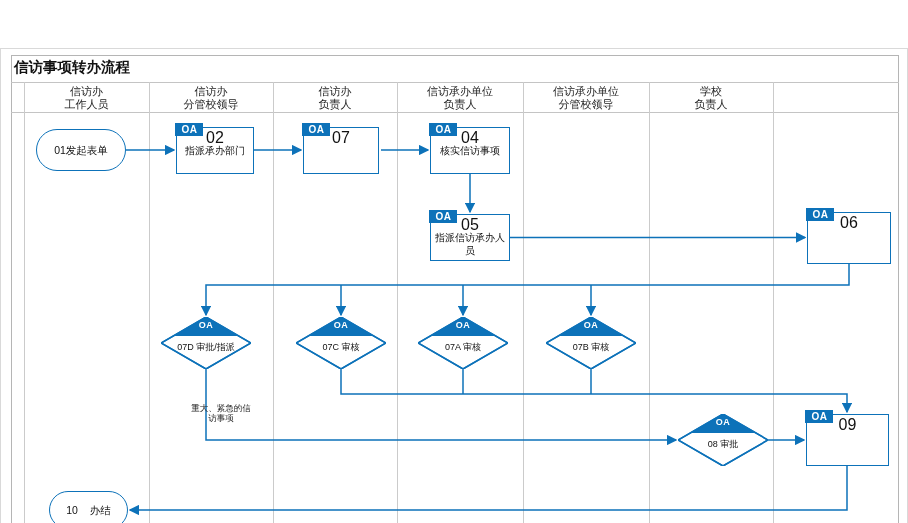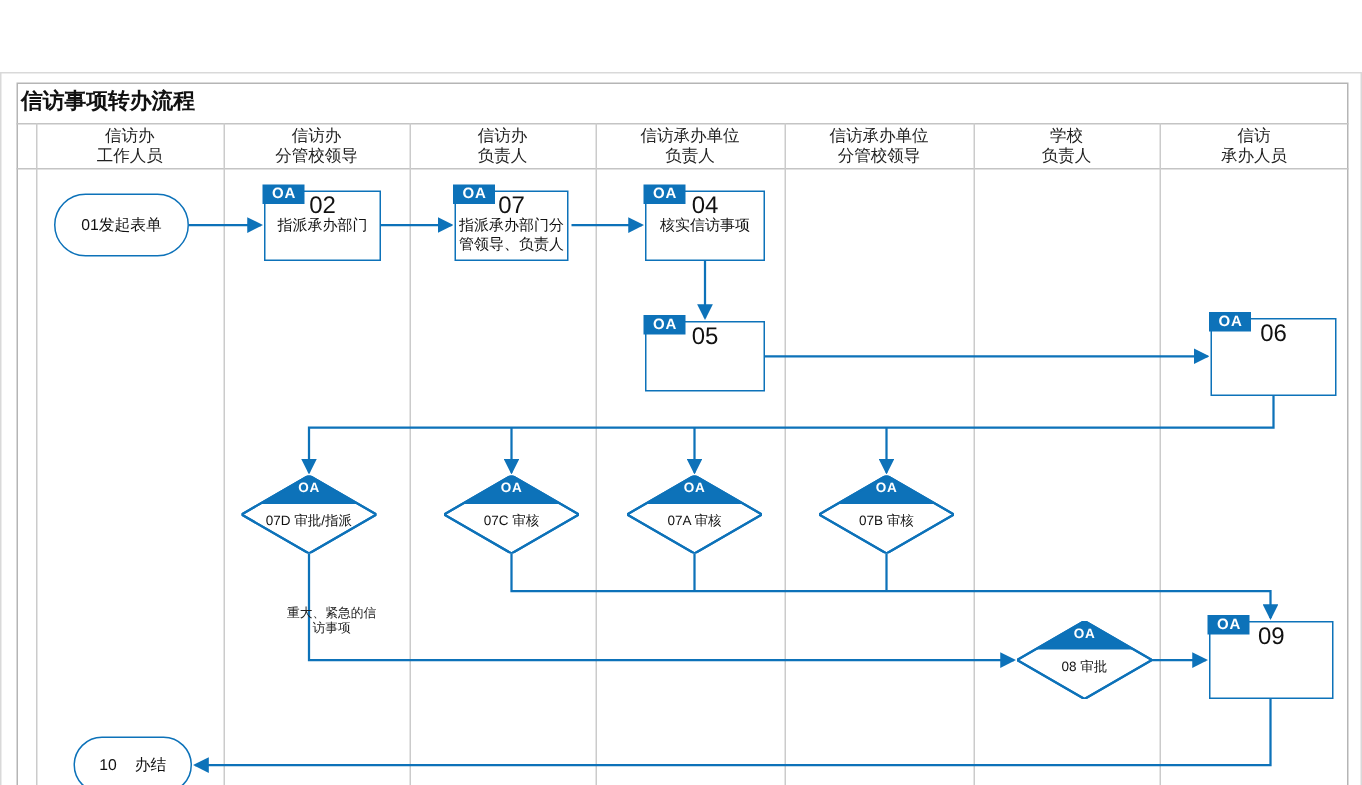--- a/index.html
+++ b/index.html
@@ -91,24 +91,20 @@
     <span>信访承办单位</span>
     <span>负责人</span>
   </div>
   <div class="lane-header" style="left:522px;width:126px;">
     <span>信访承办单位</span>
     <span>分管校领导</span>
   </div>
   <div class="lane-header" style="left:648px;width:124px;">
     <span>学校</span>
     <span>负责人</span>
-  </div>
-  <div class="lane-header" style="left:772px;width:126px;">
-    <span>信访</span>
-    <span>承办人员</span>
   </div>
 
   <svg class="flow" width="908" height="523">
     <defs>
       <marker id="arr" viewBox="0 0 8 8" refX="7" refY="4" markerWidth="7" markerHeight="7" orient="auto">
         <polygon points="0,0 8,4 0,8" fill="#0d72b9"></polygon>
       </marker>
     </defs>
     <g stroke="#0d72b9" stroke-width="1.5" fill="none">
       <path d="M125 101 H173" marker-end="url(#arr)"></path>
@@ -141,30 +137,30 @@
   </div>
 
   <div class="pbox" style="left:175px;top:78px;width:78px;height:47px;">
     <span class="oa-tag">OA</span>
     <div class="num">02</div>
     <div>指派承办部门</div>
   </div>
   <div class="pbox" style="left:302px;top:78px;width:76px;height:47px;">
     <span class="oa-tag">OA</span>
     <div class="num">07</div>
-    <div>指派承办部门分管领导、负责人</div>
   </div>
   <div class="pbox" style="left:429px;top:78px;width:80px;height:47px;">
     <span class="oa-tag">OA</span>
     <div class="num">04</div>
     <div>核实信访事项</div>
   </div>
   <div class="pbox" style="left:429px;top:165px;width:80px;height:47px;">
     <span class="oa-tag">OA</span>
     <div class="num">05</div>
+    <div>指派信访承办人员</div>
   </div>
   <div class="pbox" style="left:806px;top:163px;width:84px;height:52px;font-size:9.8px;">
     <span class="oa-tag">OA</span>
     <div class="num">06</div>
   </div>
   <div class="pbox" style="left:805px;top:365px;width:83px;height:52px;">
     <span class="oa-tag">OA</span>
     <div class="num">09</div>
   </div>
 

